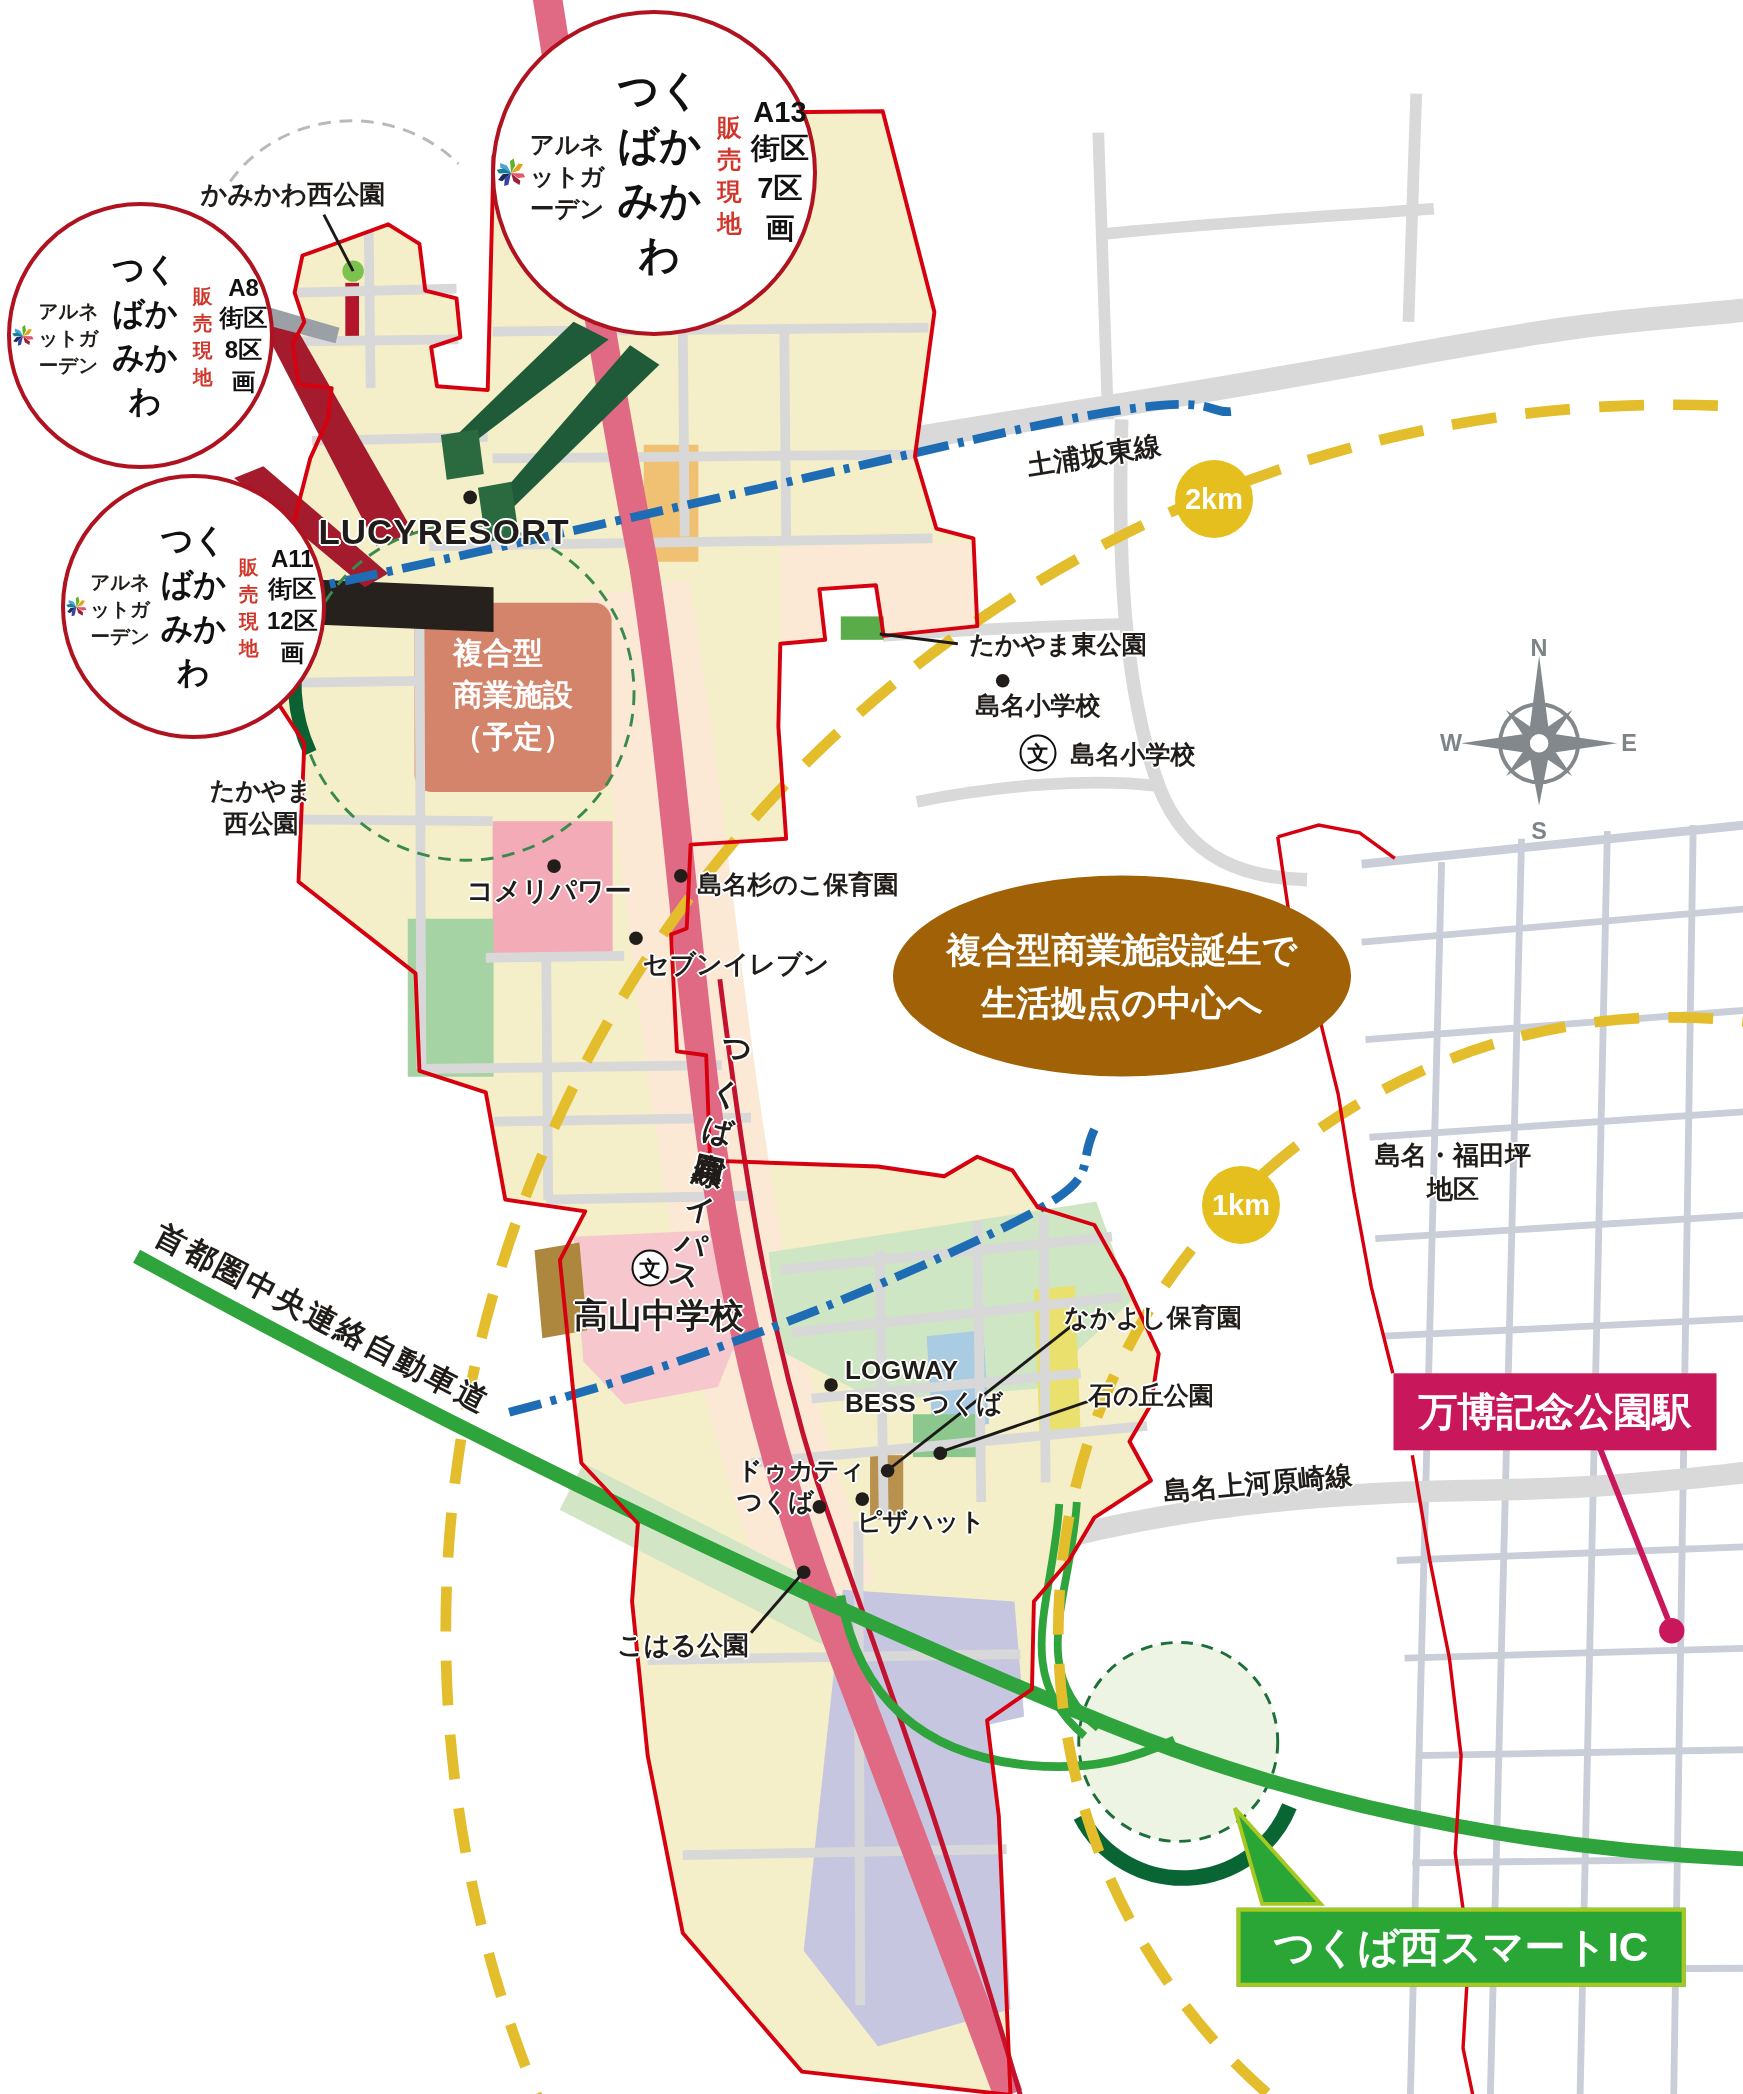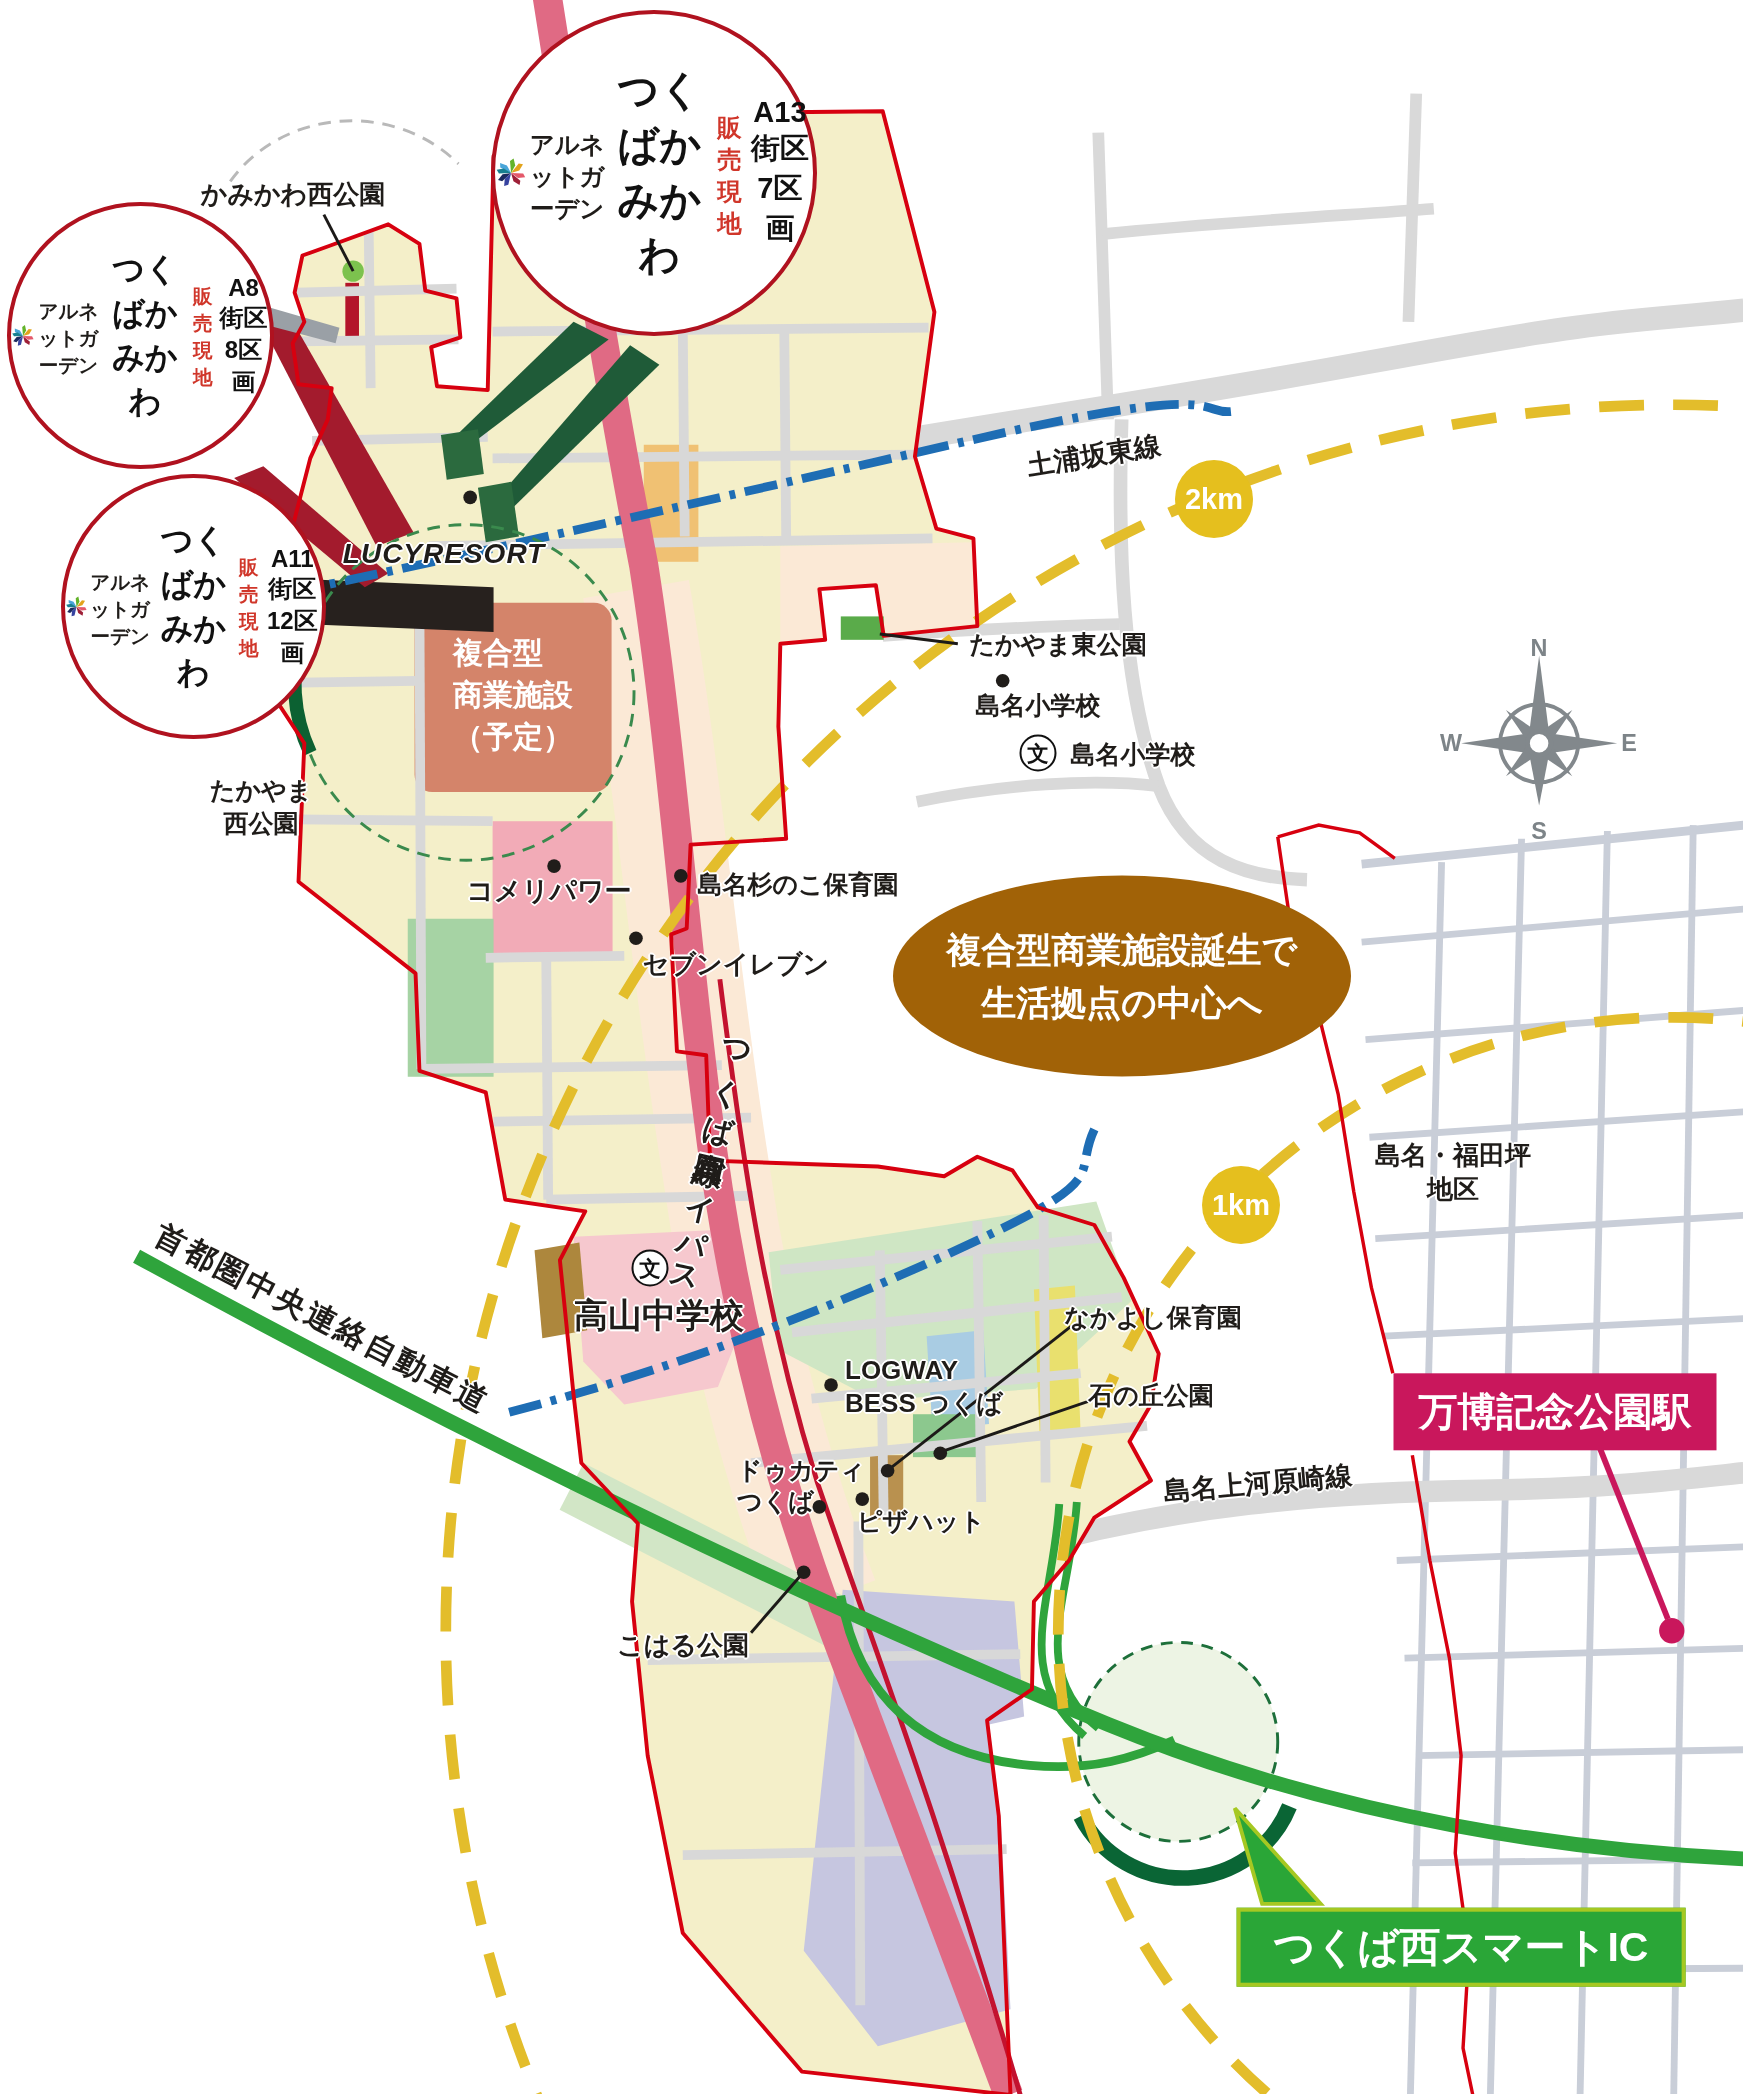--- a/index.html
+++ b/index.html
@@ -229,21 +229,21 @@
     <polygon points="-80,0 -12,10 -12,-10"></polygon>
     <polygon points="34,-34 12,-2 2,-12"></polygon>
     <polygon points="34,34 12,2 2,12"></polygon>
     <polygon points="-34,-34 -12,-2 -2,-12"></polygon>
     <polygon points="-34,34 -12,2 -2,12"></polygon>
     <circle r="12" fill="#fff" stroke="#82888c" stroke-width="5"></circle>
   </g>
 </svg>
 
 <div class="lbl ctr" style="left:293px;top:195px;font-size:26px;">かみかわ西公園</div>
-<div class="lbl ctr" style="left:444px;top:554px;font-size:28px;letter-spacing:1px;font-style:italic;">LUCYRESORT</div>
+<div class="lbl ctr" style="left:444px;top:532px;font-size:35px;letter-spacing:1px;">LUCYRESORT</div>
 
 <div class="commercial-lbl">
   <div>複合型</div>
   <div>商業施設</div>
   <div>（予定）</div>
 </div>
 
 <div class="lbl" style="left:1094px;top:456px;font-size:27px;transform:translate(-50%,-50%) rotate(-9deg);">土浦坂東線</div>
 <div class="km" style="left:1214px;top:499px;">2km</div>
 <div class="km" style="left:1241px;top:1205px;">1km</div>

